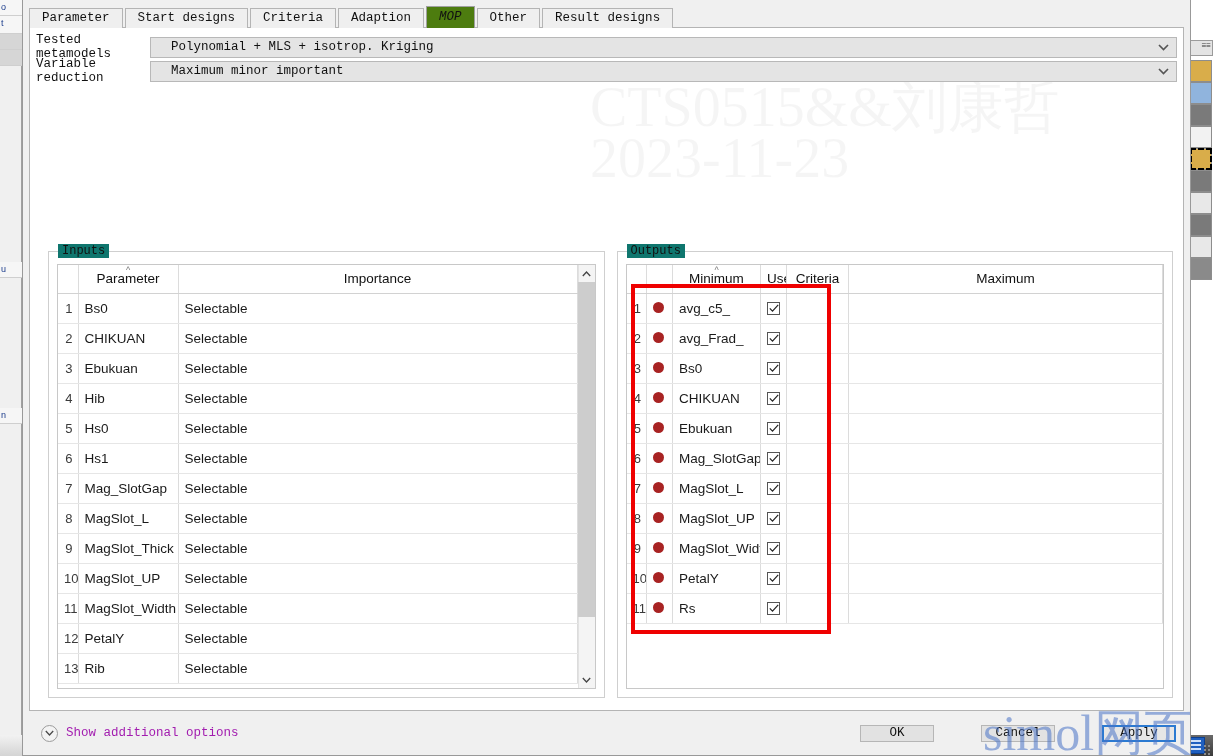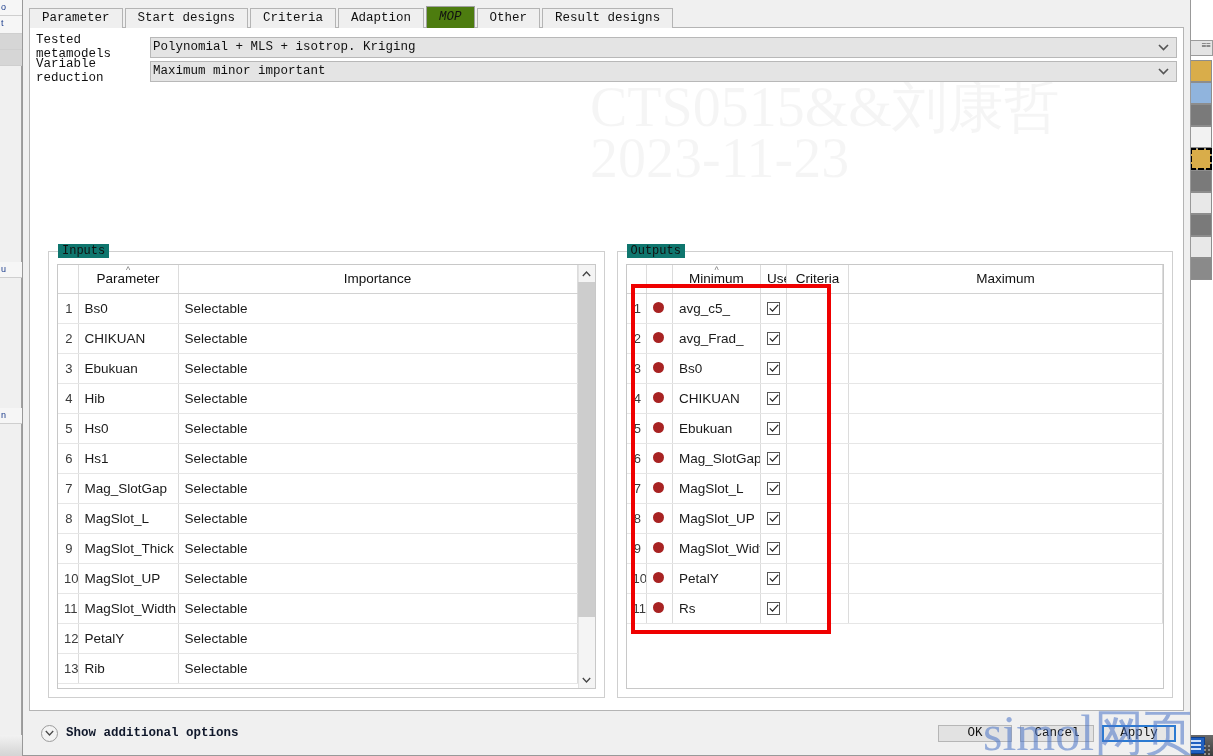--- a/index.html
+++ b/index.html
@@ -136,21 +136,21 @@
   .chkbox {
     width: 13px; height: 13px; border: 1px solid #6e6e6e; background: #fff;
     display: inline-block; flex: none; margin-right: 6px;
   }
   .mono { font-family: "Liberation Mono", monospace; font-size: 12.5px; color: #111; }
   .field-label { width: 118px; flex: none; padding-left: 4px; }
   .combo {
     flex: 1; height: 21px; background: #e4e4e4; border: 1px solid #b8b8b8;
     display: flex; align-items: center; position: relative;
   }
-  .combo .val { padding-left: 2px; }
+  .combo .val { padding-left: 20px; }
   .combo .arrow {
     position: absolute; right: 0; top: 0; width: 26px; height: 19px;
     display: flex; align-items: center; justify-content: center;
   }
 
   
   .groups {
     position: absolute; left: 18px; right: 10px; top: 216px; bottom: 12px;
     display: flex; gap: 12px;
   }
@@ -225,27 +225,27 @@
     background: #f0f0f0; display: flex; align-items: center;
   }
   .show-more { display: flex; align-items: center; margin-left: 18px; }
   .circ-btn {
     width: 17px; height: 17px; border-radius: 50%; border: 1px solid #9c9c9c;
     background: #f3f3f3; display: flex; align-items: center; justify-content: center;
     color: #4a4a4a; flex: none;
   }
   .show-more span.lbl {
     margin-left: 8px; font-family: "Liberation Mono", monospace;
-    font-size: 12.5px; color: #0f172a; font-weight: bold;
+    font-size: 12.5px; color: #a21caf;
   }
   .btns { margin-left: auto; margin-right: 14px; display: flex; gap: 8px; }
   .btn {
     width: 74px; height: 17px; background: #e2e2e2; border: 1px solid #b6b6b6;
     font-family: "Liberation Mono", monospace; font-size: 12.5px; color: #111;
-    display: flex; align-items: center; justify-content: center;
+    display: flex; align-items: center; justify-content: center; margin-left: 39px;
   }
   .btn.focused { border: 2px solid #2b7ad1; background: #e6e6e6; }
 </style>
 </head>
 <body>
 
 <div id="bg-root">
 
   <div class="bg-left-panel">
     <div class="bg-left-strip" style="top:0px;height:16px;">o</div>

